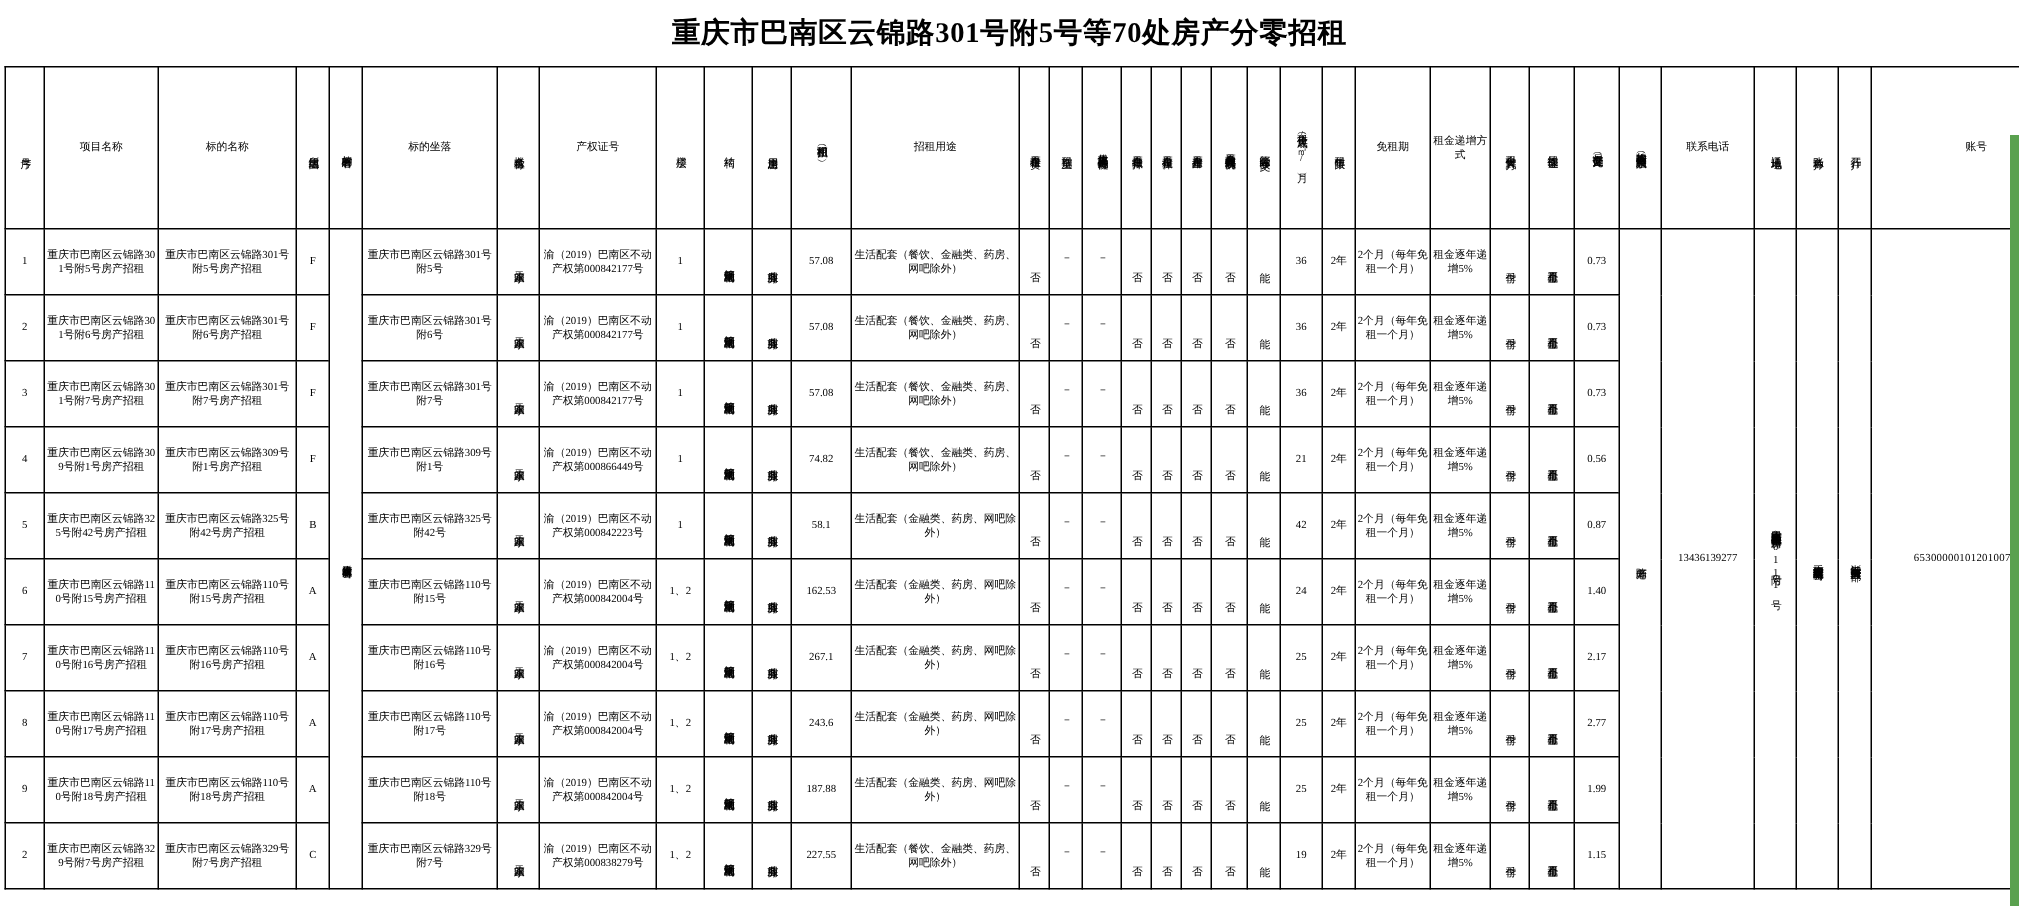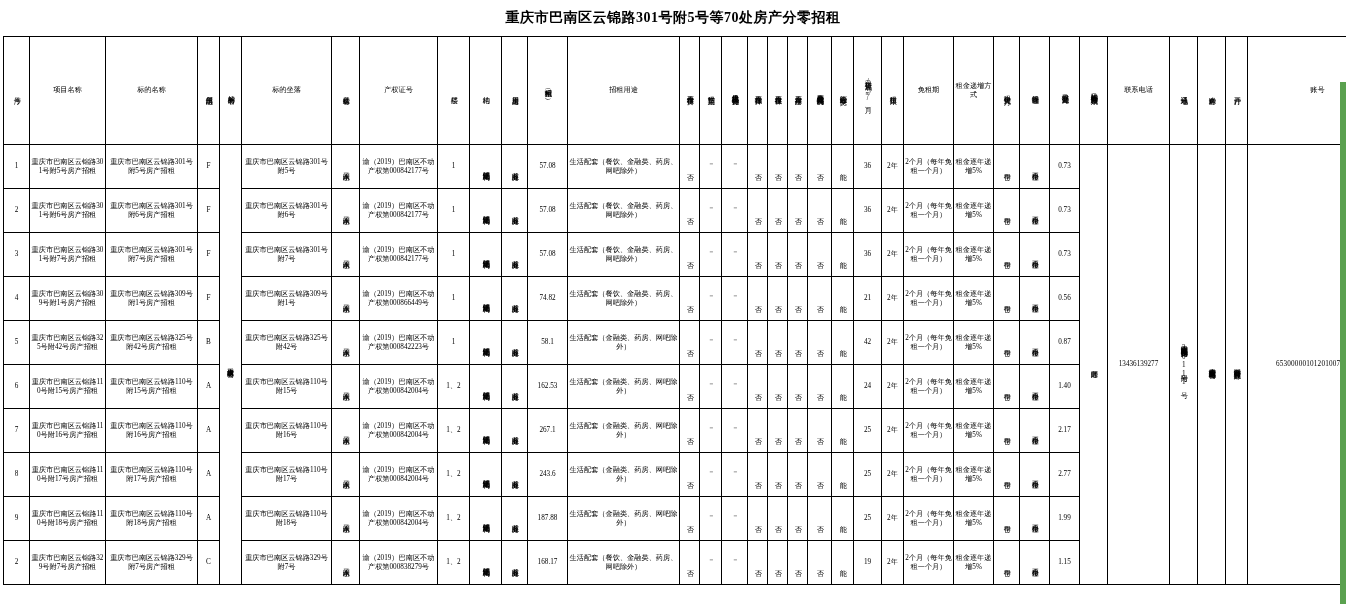--- a/index.html
+++ b/index.html
@@ -10,21 +10,21 @@
   }
   #page {
     width: 1346px;
     height: 604px;
     position: relative;
     background: #ffffff;
     overflow: hidden;
   }
   #title {
     text-align: center;
-    font-size: 14px;
+    font-size: 19px;
     font-weight: bold;
     letter-spacing: 0.5px;
     padding-top: 9px;
     padding-bottom: 9px;
     color: #000;
     font-family: "Liberation Serif", "DejaVu Serif", serif;
   }
   .tablewrap {
     position: relative;
     padding-left: 3px;
@@ -450,21 +450,21 @@
             <td class="num">2</td>
             <td>重庆市巴南区云锦路329号附7号房产招租</td>
             <td>重庆市巴南区云锦路329号附7号房产招租</td>
             <td>C</td>
             <td>重庆市巴南区云锦路329号附7号</td>
             <td><span class="vcell">云篆山水</span></td>
             <td>渝（2019）巴南区不动产权第000838279号</td>
             <td class="num">1、2</td>
             <td><span class="vcell">钢筋混凝土结构</span></td>
             <td><span class="vcell">商业服务</span></td>
-            <td class="num">168.17</td>
+            <td class="num">227.55</td>
             <td>生活配套（餐饮、金融类、药房、网吧除外）</td>
             <td><span class="vcell">否</span></td>
             <td><span class="vcell">－</span></td>
             <td><span class="vcell">－</span></td>
             <td><span class="vcell">否</span></td>
             <td><span class="vcell">否</span></td>
             <td><span class="vcell">否</span></td>
             <td><span class="vcell">否</span></td>
             <td><span class="vcell">能</span></td>
             <td class="num">19</td>

